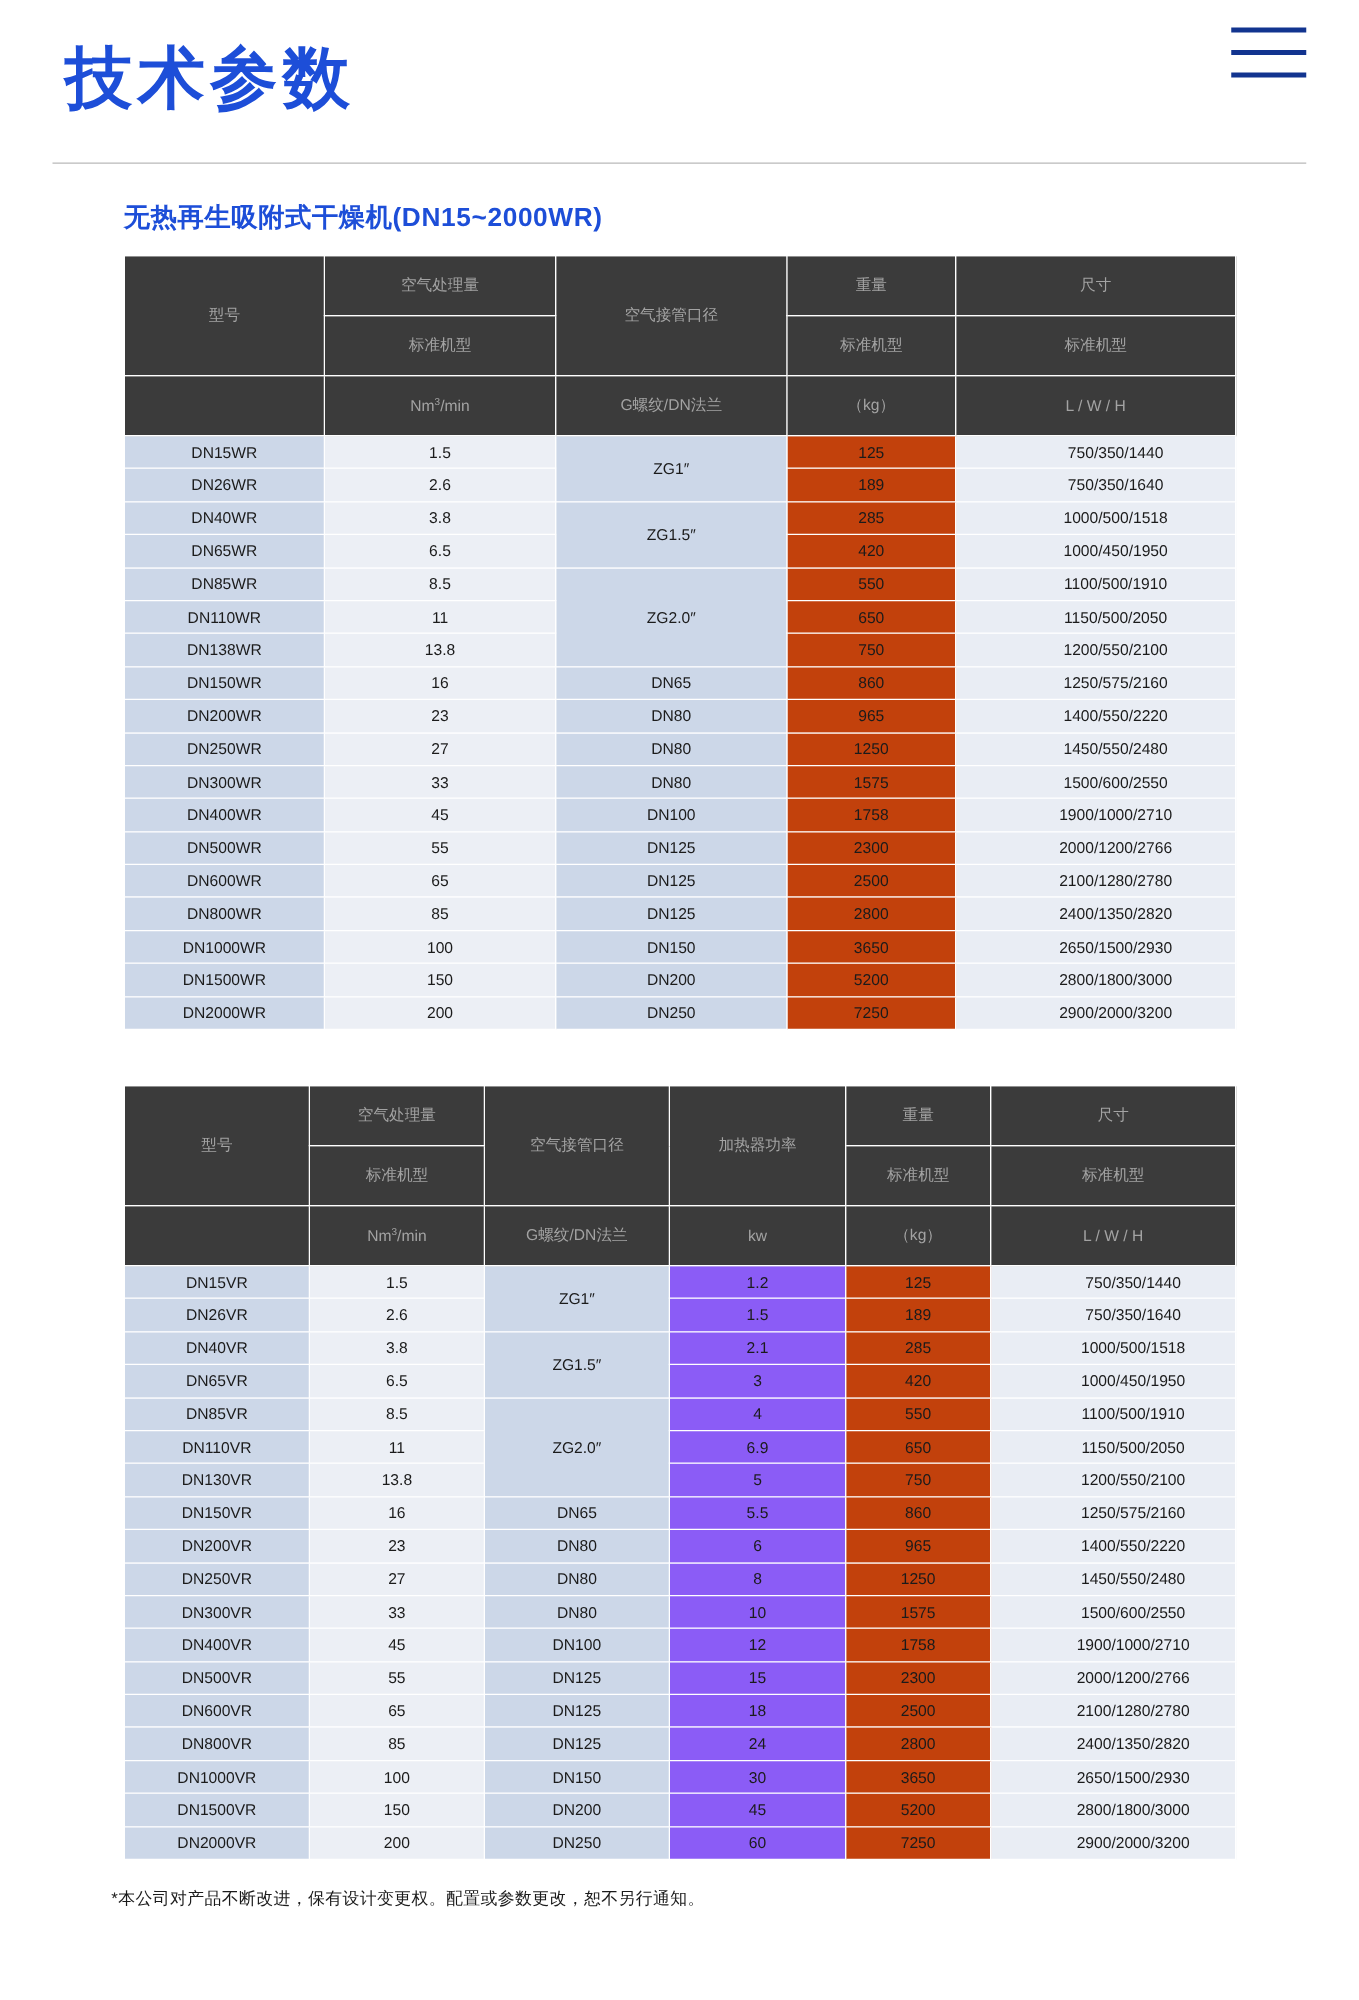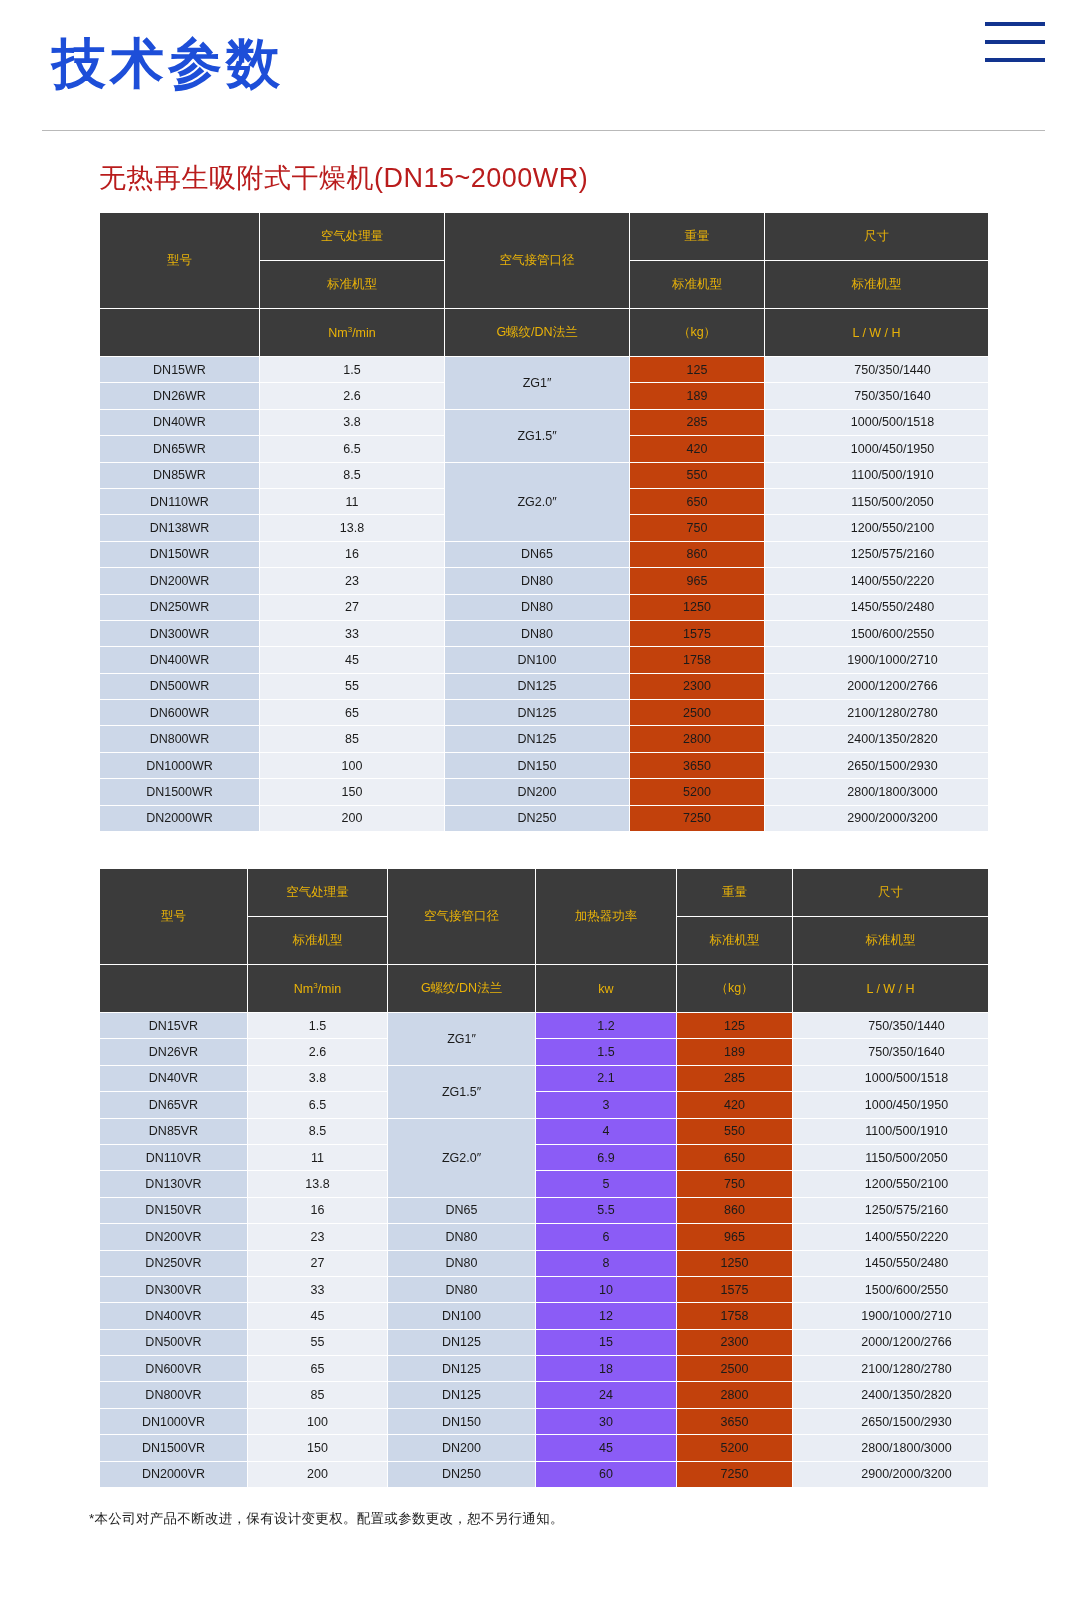--- a/index.html
+++ b/index.html
@@ -55,23 +55,23 @@
   
   .section {
     position: absolute;
     left: 99px;
     width: 889px;
   }
   #section-wr { top: 160px; }
   #section-vr { top: 868px; }
 
   .section-title {
-    font-size: 27px;
-    font-weight: normal;
-    color: #b91c1c;
+    font-size: 21px;
+    font-weight: bold;
+    color: #1d4ed8;
     letter-spacing: 0.5px;
     margin: 0 0 16px 0;
   }
 
   
   table.spec {
     border-collapse: collapse;
     width: 889px;
     table-layout: fixed;
   }
@@ -79,21 +79,21 @@
     border: 1px solid #ffffff;
     text-align: center;
     vertical-align: middle;
     font-size: 12.5px;
     color: #1b1b1b;
     padding: 0;
     height: 25px;
   }
   table.spec thead th {
     background: #3b3b3b;
-    color: #eab308;
+    color: #a3a3a3;
     font-weight: normal;
     font-size: 12.5px;
     border: 1px solid #ffffff;
   }
   table.spec thead th.hdr-tall { height: 47px; }
   table.spec thead th.hdr-row { height: 47px; }
   table.spec thead th.hdr-unit { height: 47px; }
 
   table.spec tbody td {
     background: #dfe5ef;

